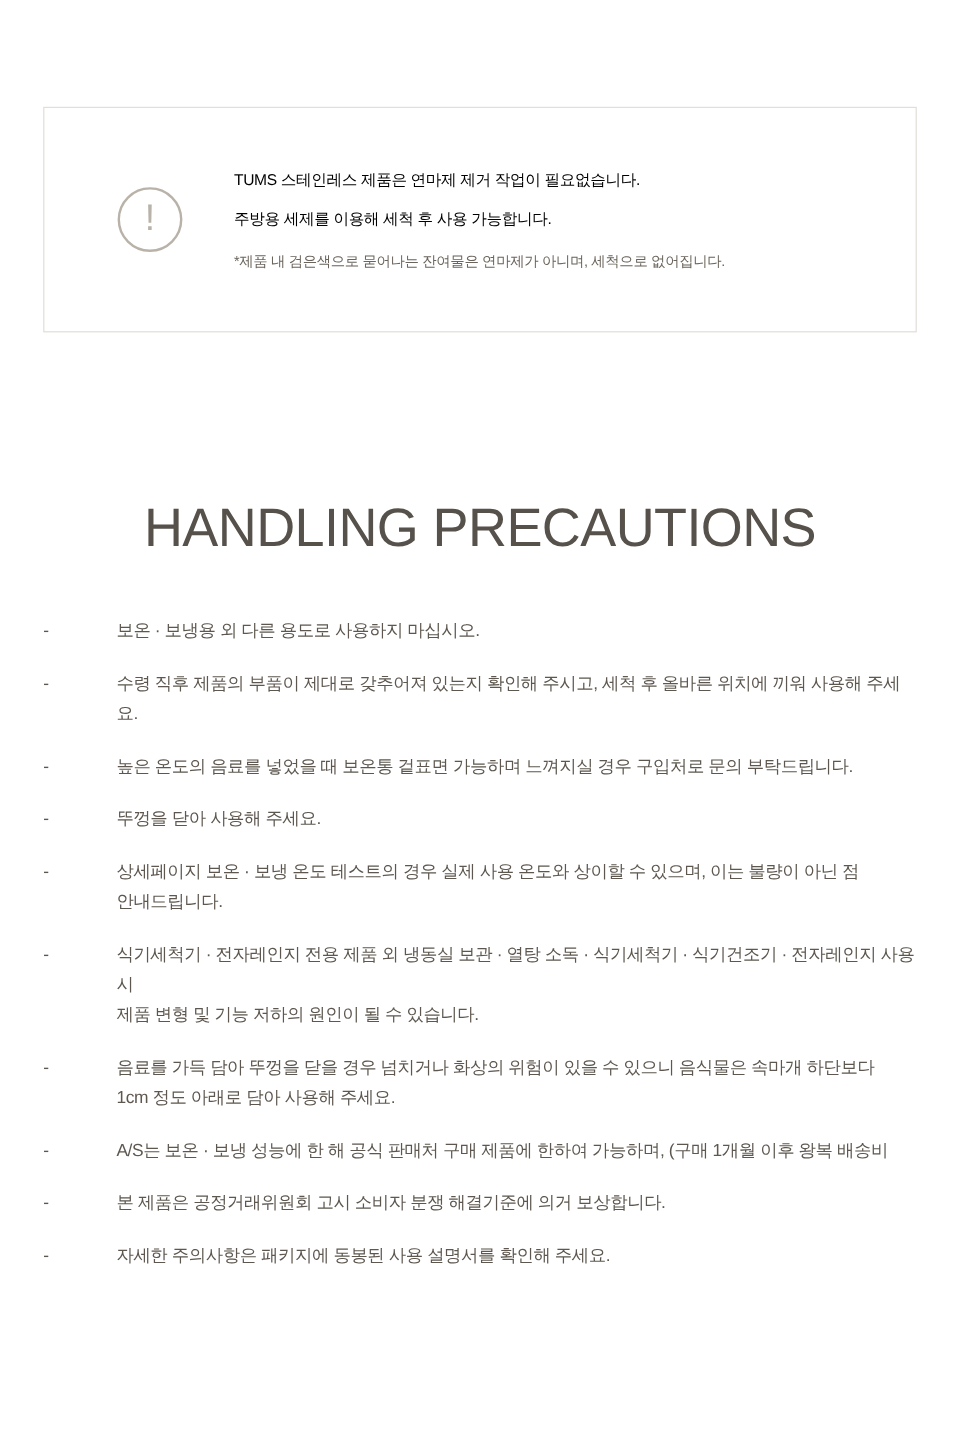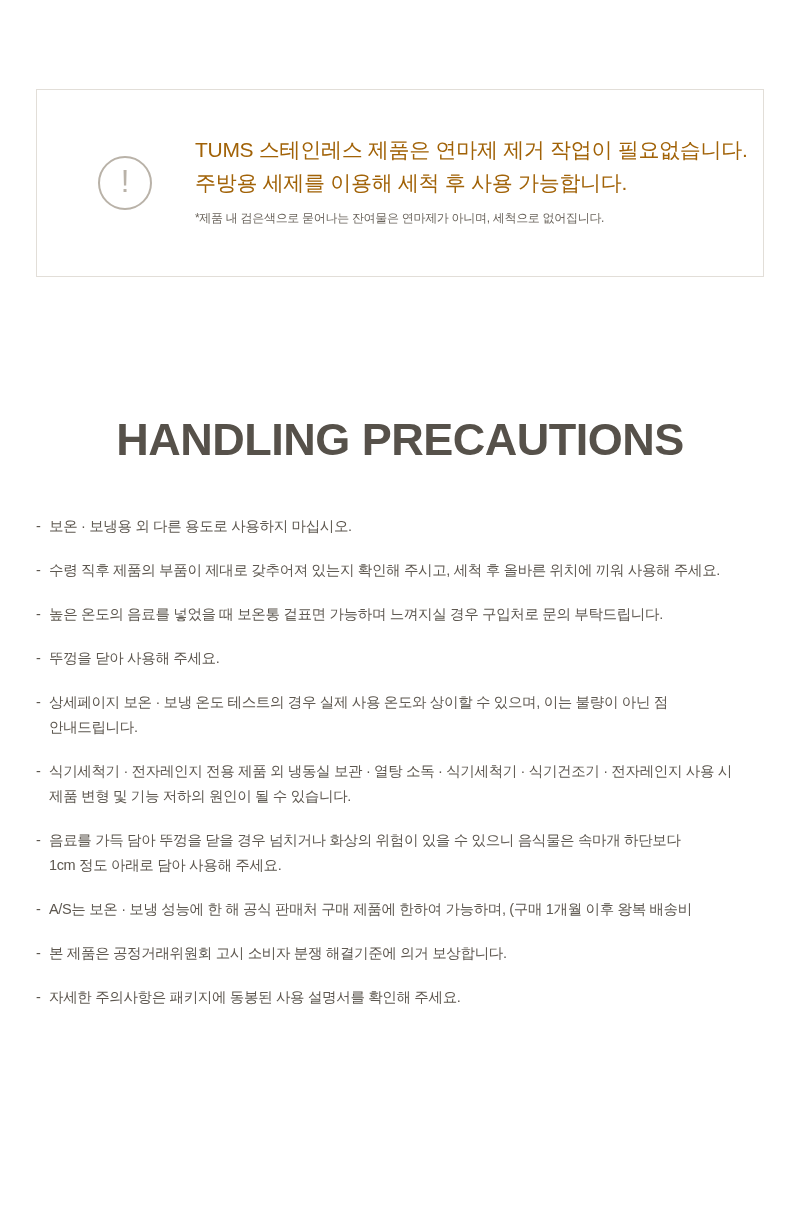--- a/index.html
+++ b/index.html
@@ -52,44 +52,44 @@
     padding-bottom: 3px;
     box-sizing: border-box;
   }
   .notice-text {
     display: flex;
     flex-direction: column;
     justify-content: center;
   }
   .notice-line-1,
   .notice-line-2 {
-    font-size: 21px;
+    font-size: 13px;
     line-height: 33px;
-    color: #a16207;
+    color: #000000;
     letter-spacing: -0.3px;
     white-space: nowrap;
   }
   .notice-line-3 {
     font-size: 12px;
     line-height: 30px;
     color: #6a645c;
     letter-spacing: -0.3px;
     margin-top: 4px;
     white-space: nowrap;
   }
 
   
   .heading {
     position: absolute;
     left: 0;
     top: 412px;
     width: 800px;
     text-align: center;
     font-size: 45px;
-    font-weight: bold;
+    font-weight: normal;
     letter-spacing: -0.5px;
     color: #56514a;
     line-height: 56px;
   }
 
   
   .precautions {
     position: absolute;
     left: 36px;
     top: 514px;
@@ -103,20 +103,21 @@
     letter-spacing: -0.35px;
     margin-bottom: 19px;
   }
   .precaution-dash {
     flex: 0 0 auto;
     width: 13px;
     color: #5d574f;
   }
   .precaution-text {
     flex: 1 1 auto;
+    margin-left: 48px;
   }
   .precaution-text .l2 {
     display: block;
   }
 </style>
 </head>
 <body>
 
 <div class="page">
 

